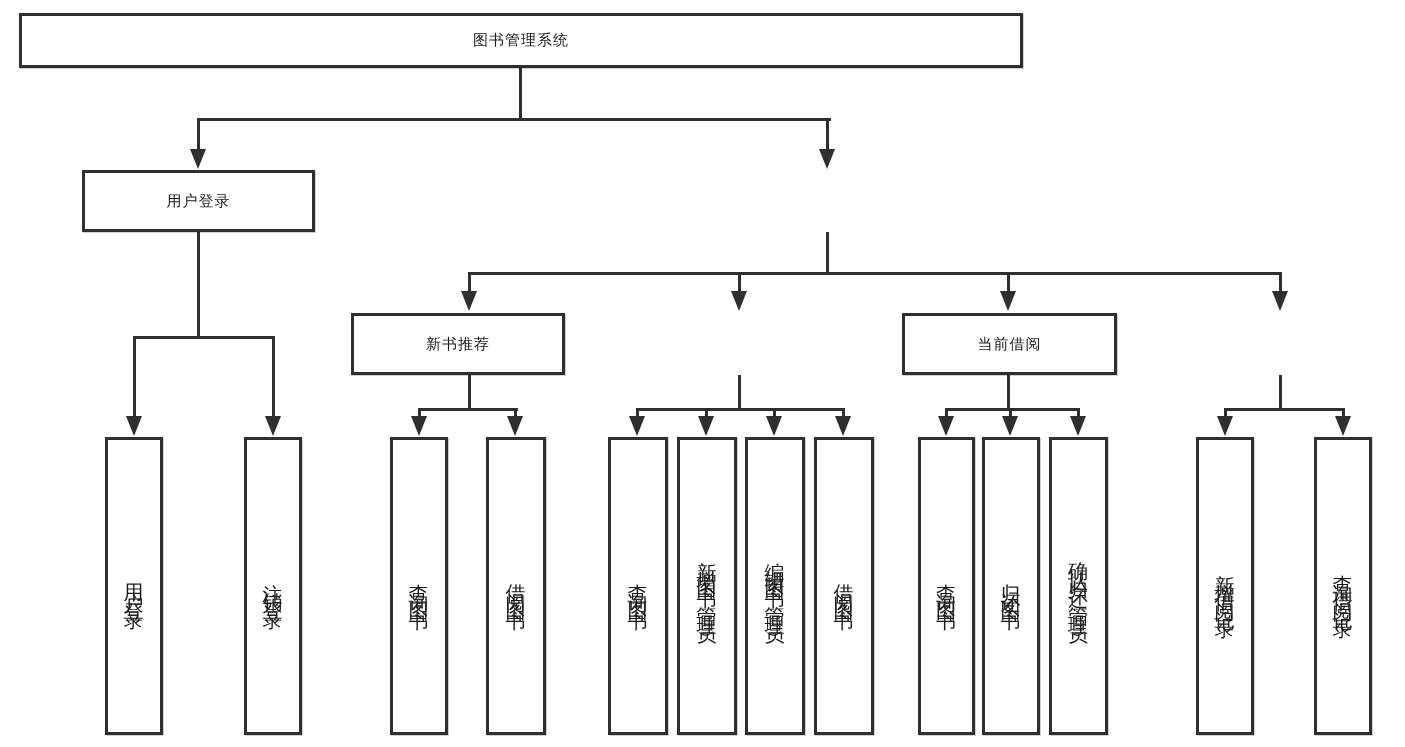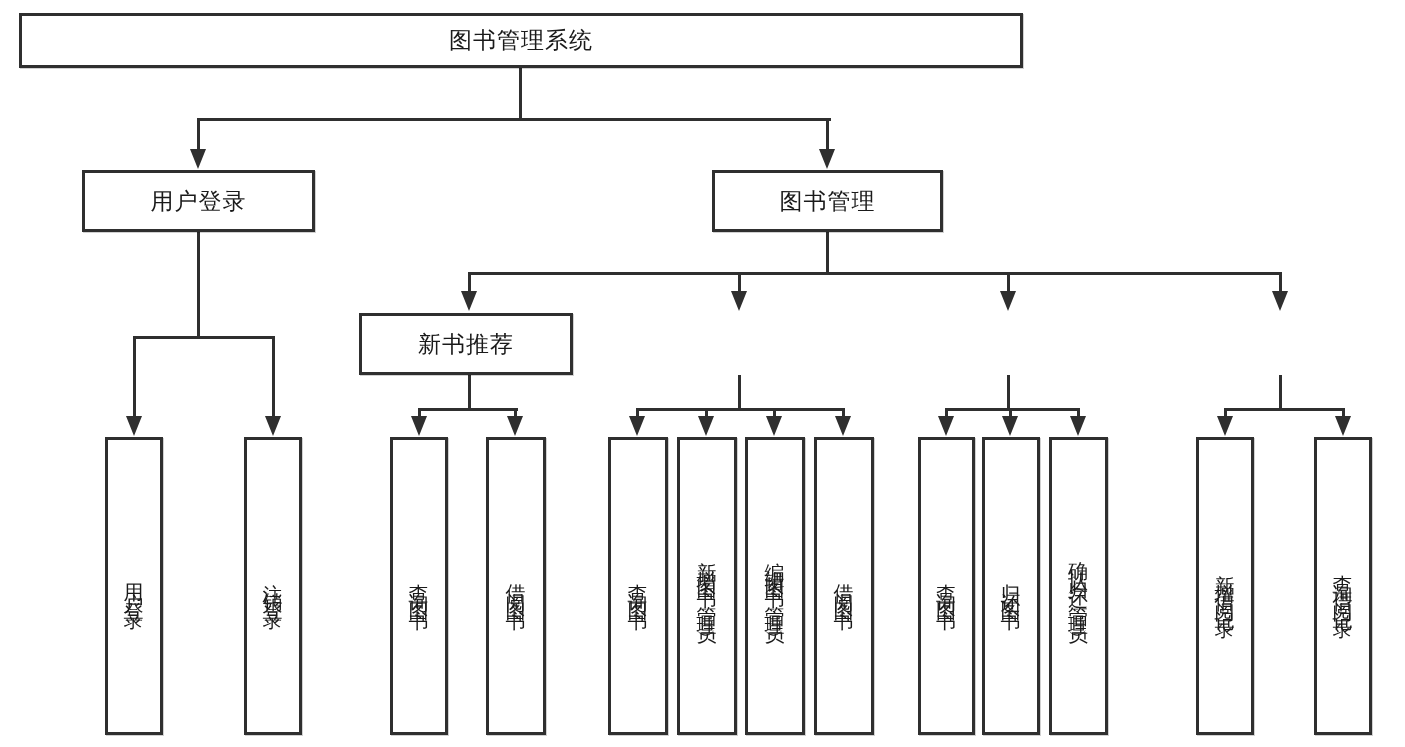--- a/index.html
+++ b/index.html
@@ -5,21 +5,21 @@
   html,body{margin:0;padding:0;background:#fff;}
   .canvas{
     position:relative;width:1405px;height:747px;background:#fff;overflow:hidden;
     font-family:"Liberation Sans","DejaVu Sans",sans-serif;color:#1a1a1a;
   }
   .node{
     position:absolute;box-sizing:border-box;background:#fff;
     border:3px solid #2f2f2f;display:flex;align-items:center;justify-content:center;
     box-shadow:1px 1px 0 rgba(0,0,0,.18);
   }
-  .node .lbl{font-size:23px;letter-spacing:1px;white-space:nowrap;}
+  .node .lbl{font-size:15px;letter-spacing:1px;white-space:nowrap;}
   .vnode .lbl{
     writing-mode:vertical-rl;text-orientation:mixed;
     font-size:20px;letter-spacing:9px;line-height:1;white-space:nowrap;
   }
   .hline,.vline{position:absolute;background:#2f2f2f;}
   .hline{height:3px;}
   .vline{width:3px;}
   .arr{
     position:absolute;width:0;height:0;
     border-left:8px solid transparent;border-right:8px solid transparent;
@@ -94,26 +94,26 @@
   <div class="vline" style="left:1342px;top:408px;height:11px;"></div>
   <div class="arr" style="left:1335px;top:416px;"></div>
 
   <div class="node" style="left:19px;top:13px;width:1004px;height:55px;">
     <span class="lbl">图书管理系统</span>
   </div>
 
   <div class="node" style="left:82px;top:170px;width:233px;height:62px;">
     <span class="lbl">用户登录</span>
   </div>
-  <div class="node" style="left:712px;top:170px;width:231px;height:62px;">
-    <span class="lbl">图书管理</span>
+
+  <div class="node" style="left:351px;top:313px;width:214px;height:62px;">
+    <span class="lbl">新书推荐</span>
   </div>
-
-  <div class="node" style="left:359px;top:313px;width:214px;height:62px;">
-    <span class="lbl">新书推荐</span>
+  <div class="node" style="left:902px;top:313px;width:215px;height:62px;">
+    <span class="lbl">当前借阅</span>
   </div>
 
   <div class="node vnode" style="left:105px;top:437px;width:58px;height:298px;">
     <span class="lbl">用户登录</span>
   </div>
   <div class="node vnode" style="left:244px;top:437px;width:58px;height:298px;">
     <span class="lbl">注销登录</span>
   </div>
 
   <div class="node vnode" style="left:390px;top:437px;width:58px;height:298px;">

